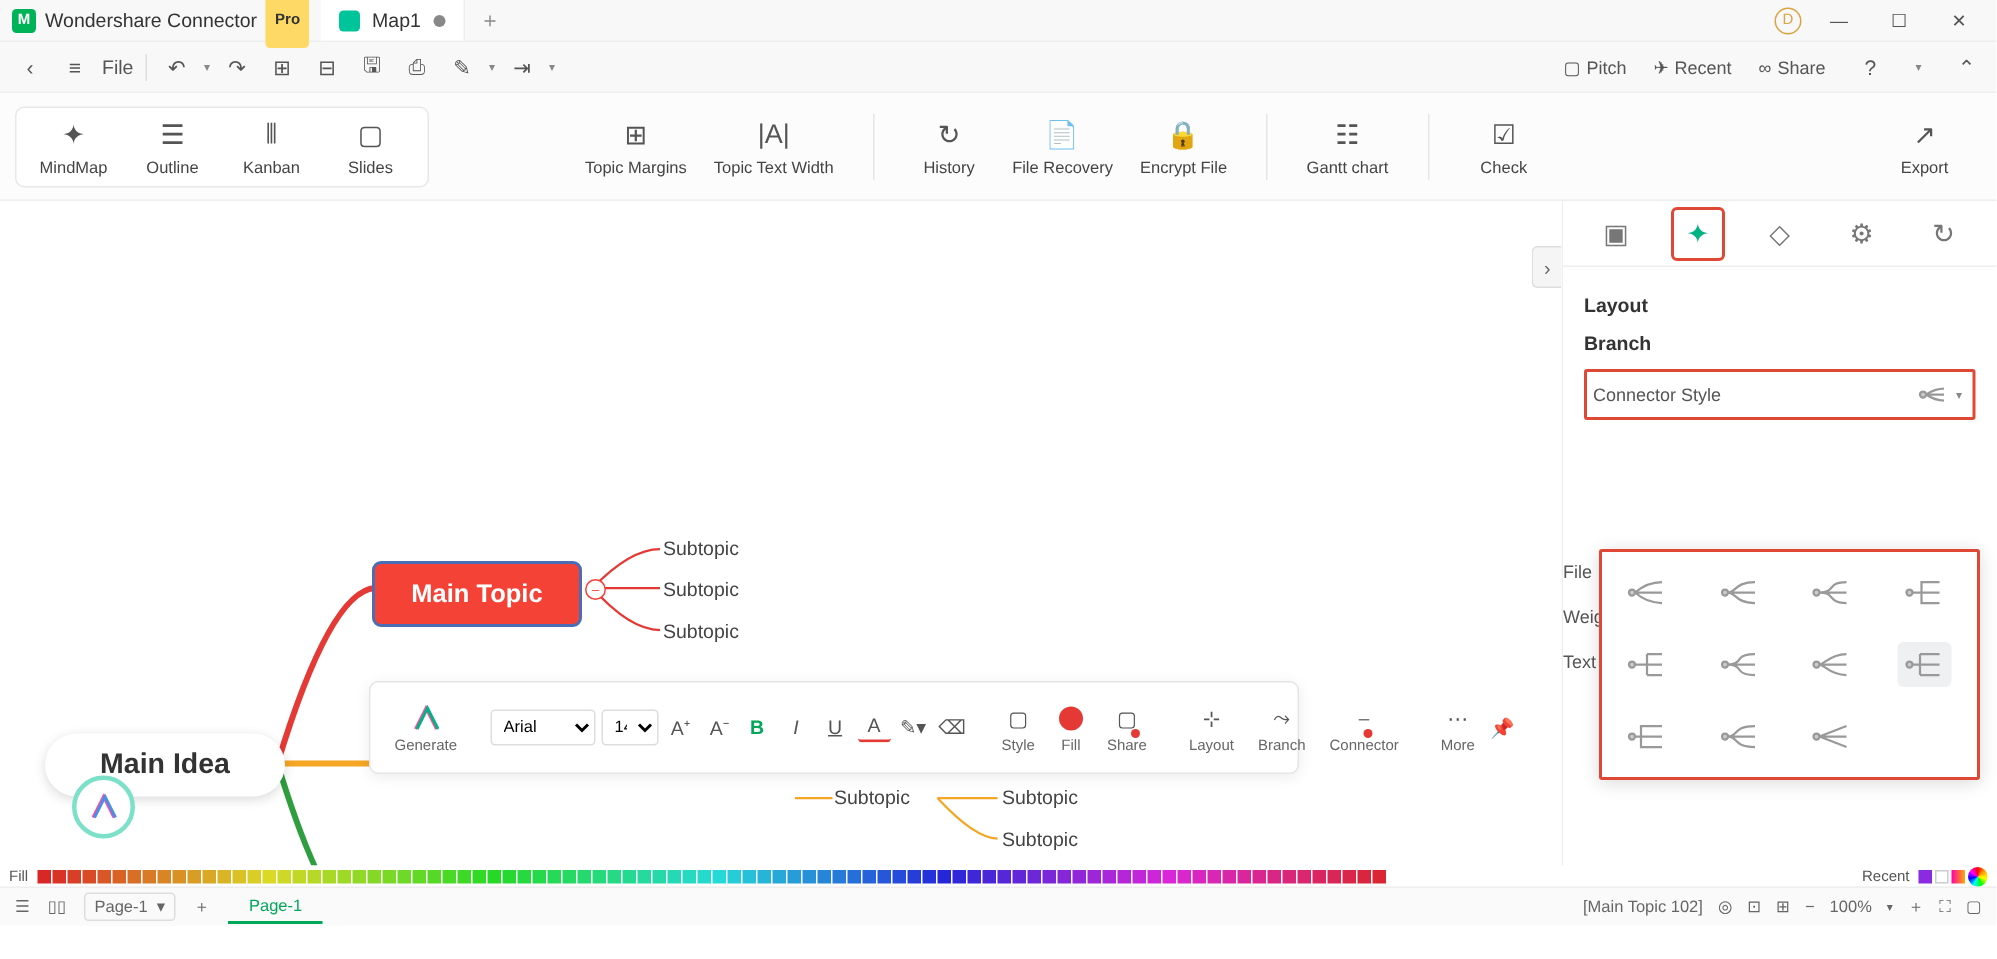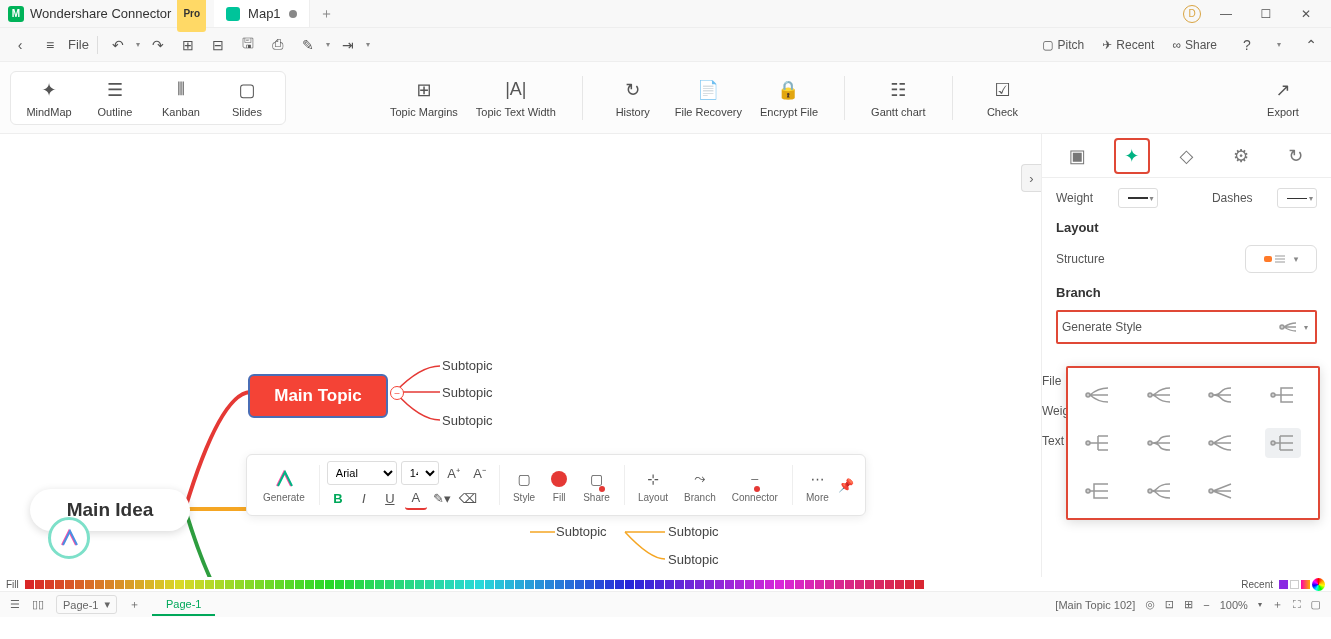--- a/index.html
+++ b/index.html
@@ -266,21 +266,21 @@
       <div class="ft-sec">
         <div class="ft-ic">
             <svg class="ft-logo" viewBox="0 0 20 20">
               <path d="M3 17 L10 3 L17 17" stroke="#ff4da6" stroke-width="2" fill="none"></path>
               <path d="M3 17 L10 3 L17 17" stroke="#00b383" stroke-width="2" fill="none" transform="translate(1,0)"></path>
             </svg>
           </div>
         <div class="ft-lbl">Generate</div>
       </div>
       <div class="ft-sep"></div>
-      <div style="display:flex;flex-direction:column;gap:3px;">
+      <div style="display:flex;flex-direction:row;gap:3px;">
         <div style="display:flex;gap:4px;align-items:center;">
           <select class="ft-select" style="width:70px;"><option>Arial</option></select>
           <select class="ft-select" style="width:38px;"><option>14</option></select>
           <div class="ft-btn">A⁺</div>
           <div class="ft-btn">A⁻</div>
         </div>
         <div style="display:flex;gap:4px;">
           <div class="ft-btn bold">B</div>
           <div class="ft-btn">
               <i>I</i>
@@ -341,45 +341,24 @@
 
   <div class="sidepanel">
     <div class="sp-tabs">
       <div class="sp-tab">▣</div>
       <div class="sp-tab active">✦</div>
       <div class="sp-tab">◇</div>
       <div class="sp-tab">⚙</div>
       <div class="sp-tab">↻</div>
     </div>
     <div class="sp-body">
-      <div class="sp-row">
-        <span class="sp-label">Weight</span>
-        <div class="sp-select">
-            <div class="sp-line"></div>
-          </div>
-        <span class="sp-label" style="margin-left:30px;">Dashes</span>
-        <div class="sp-select">
-            <div class="sp-line" style="height:1px;"></div>
-          </div>
-      </div>
       <div class="sp-heading">Layout</div>
-      <div class="sp-row">
-        <span class="sp-label">Structure</span>
-        <div class="sp-structure">
-          <span style="width:8px;height:6px;background:#ff7a29;border-radius:2px;"></span>
-          <span style="display:flex;flex-direction:column;gap:1px;">
-              <span style="width:10px;height:2px;background:#ccc;"></span>
-              <span style="width:10px;height:2px;background:#ccc;"></span>
-              <span style="width:10px;height:2px;background:#ccc;"></span>
-            </span>
-        </div>
-      </div>
       <div class="sp-heading">Branch</div>
       <div class="conn-row">
-        <span class="sp-label">Generate Style</span>
+        <span class="sp-label">Connector Style</span>
         <div class="conn-select">
           <svg width="24" height="16" class="conn-svg">
               <circle cx="4" cy="8" r="2" class="conn-dot"></circle>
               <path d="M6 8 Q12 4 18 4 M6 8 L18 8 M6 8 Q12 12 18 12"></path>
             </svg>
           <span style="font-size:8px;color:#888;margin-left:2px;">▾</span>
         </div>
       </div>
 
       <div class="hidden-labels">

